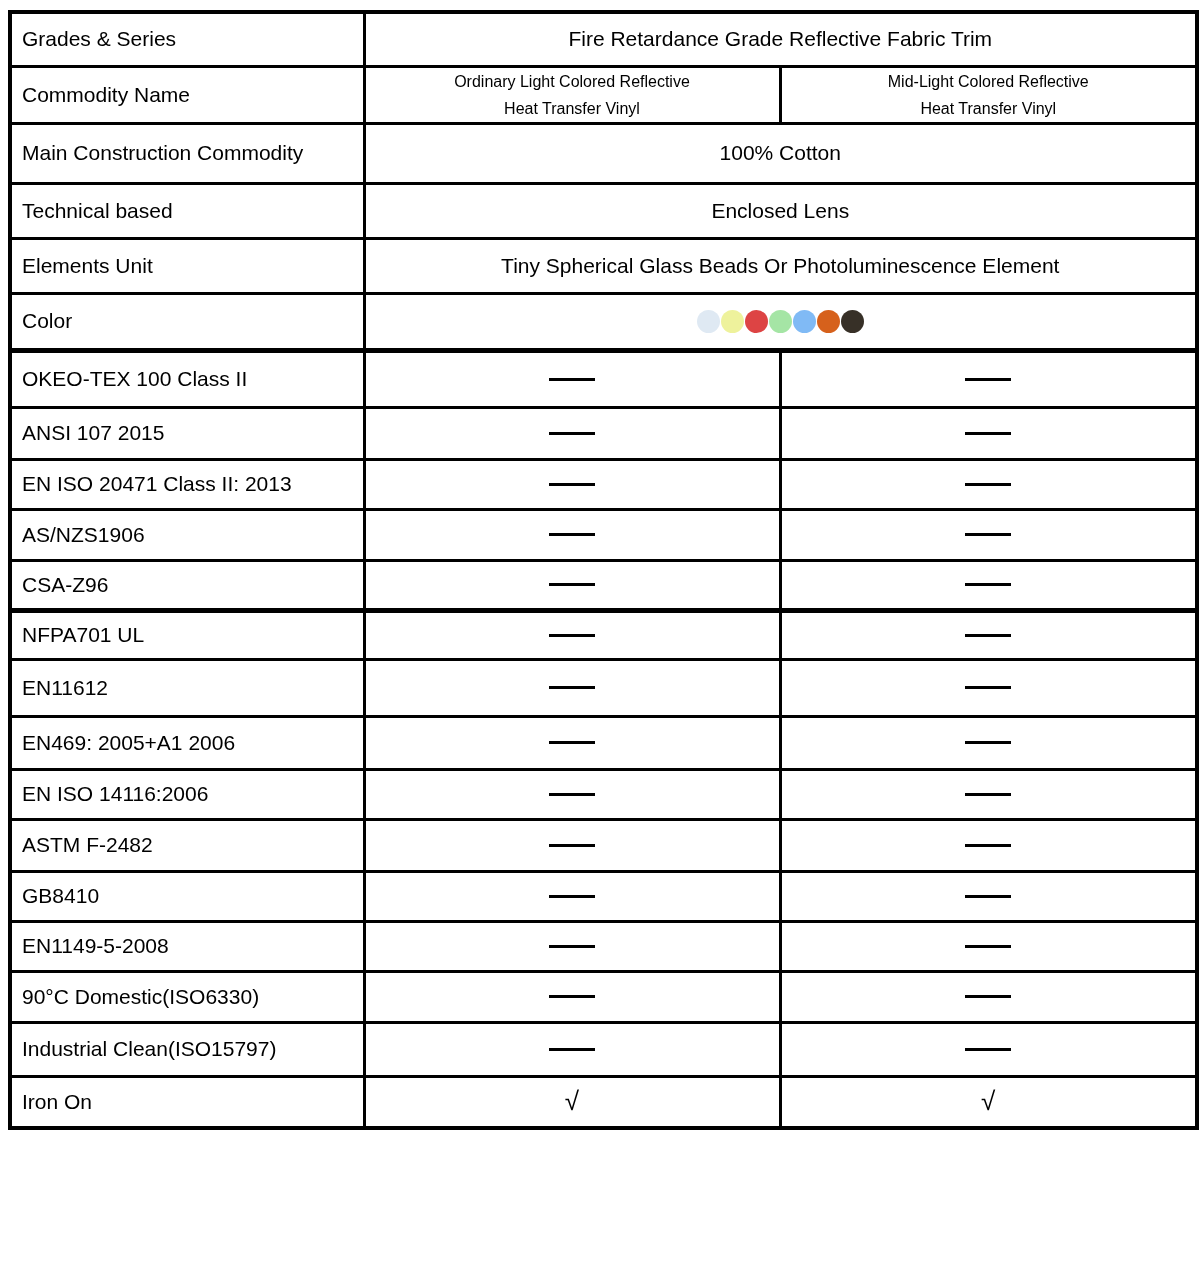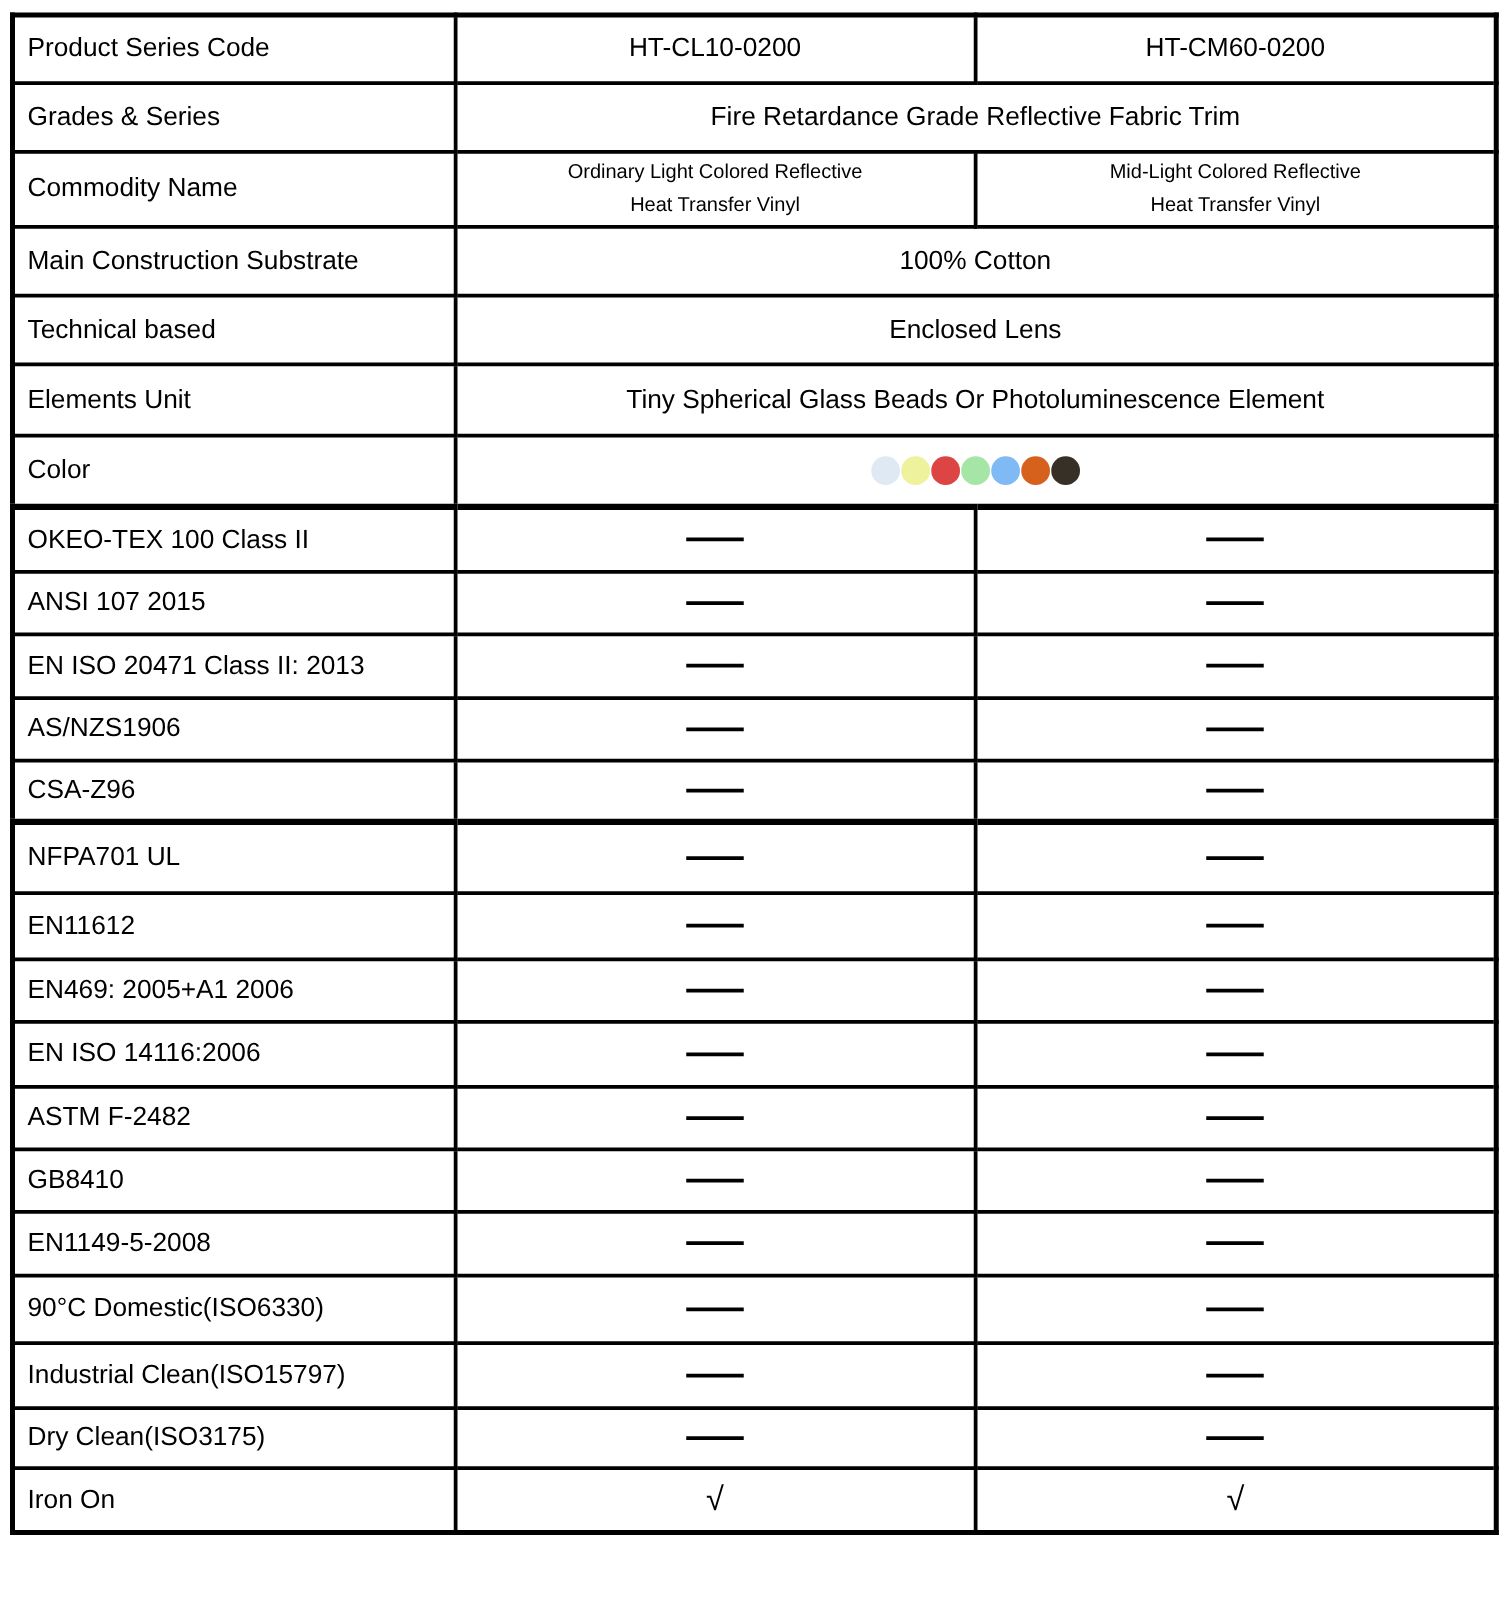--- a/index.html
+++ b/index.html
@@ -86,41 +86,36 @@
 
 <div class="page">
   <table class="spec-table">
     <colgroup>
       <col style="width:354px">
       <col style="width:416px">
       <col style="width:417px">
     </colgroup>
     <tbody>
       <tr>
-        <td class="lbl">Product Series Code</td>
-        <td class="ctr">HT-CL10-0200</td>
-        <td class="ctr">HT-CM60-0200</td>
-      </tr>
-      <tr>
         <td class="lbl">Grades &amp; Series</td>
         <td class="ctr" colspan="2">Fire Retardance Grade Reflective Fabric Trim</td>
       </tr>
       <tr>
         <td class="lbl">Commodity Name</td>
         <td class="ctr">
           <div class="two-line">Ordinary Light Colored Reflective</div>
           <div class="two-line">Heat Transfer Vinyl</div>
         </td>
         <td class="ctr">
           <div class="two-line">Mid-Light Colored Reflective</div>
           <div class="two-line">Heat Transfer Vinyl</div>
         </td>
       </tr>
       <tr>
-        <td class="lbl">Main Construction Substrate</td>
+        <td class="lbl">Main Construction Commodity</td>
         <td class="ctr" colspan="2">100% Cotton</td>
       </tr>
       <tr>
         <td class="lbl">Technical based</td>
         <td class="ctr" colspan="2">Enclosed Lens</td>
       </tr>
       <tr>
         <td class="lbl">Elements Unit</td>
         <td class="ctr" colspan="2">Tiny Spherical Glass Beads Or Photoluminescence Element</td>
       </tr>
@@ -259,28 +254,19 @@
       <tr>
         <td class="lbl">Industrial Clean(ISO15797)</td>
         <td class="ctr">
             <div class="dash"></div>
           </td>
         <td class="ctr">
             <div class="dash"></div>
           </td>
       </tr>
       <tr>
-        <td class="lbl">Dry Clean(ISO3175)</td>
-        <td class="ctr">
-            <div class="dash"></div>
-          </td>
-        <td class="ctr">
-            <div class="dash"></div>
-          </td>
-      </tr>
-      <tr>
         <td class="lbl">Iron On</td>
         <td class="ctr"><span class="check">√</span></td>
         <td class="ctr"><span class="check">√</span></td>
       </tr>
     </tbody>
   </table>
 </div>
 
 </body></html>

